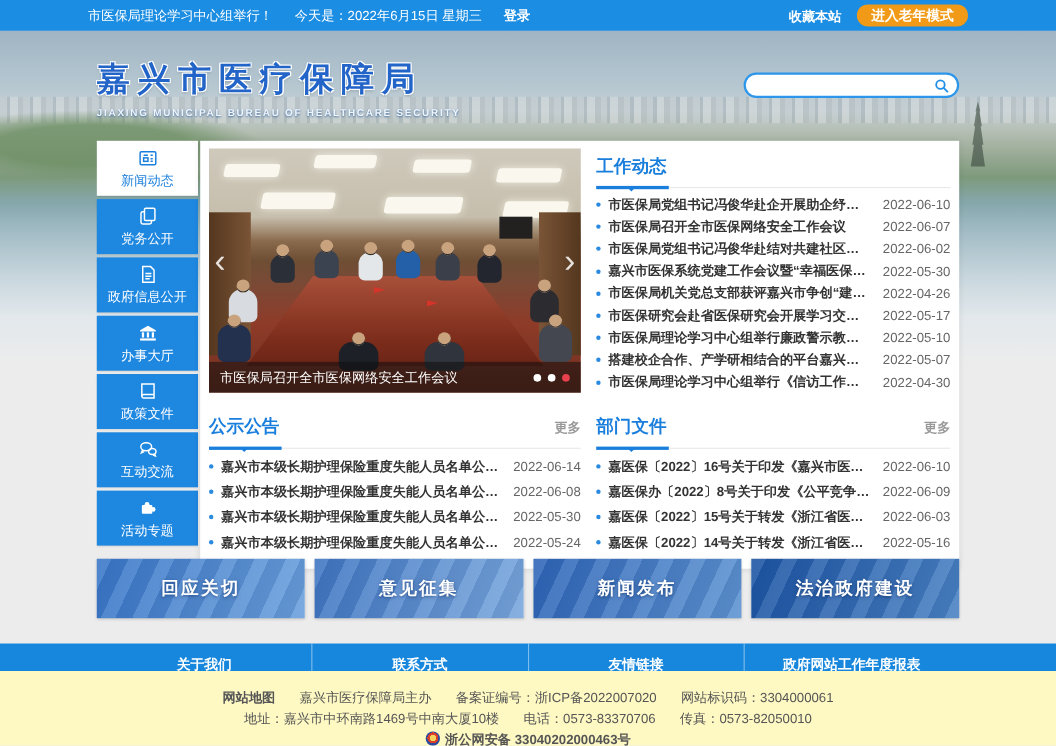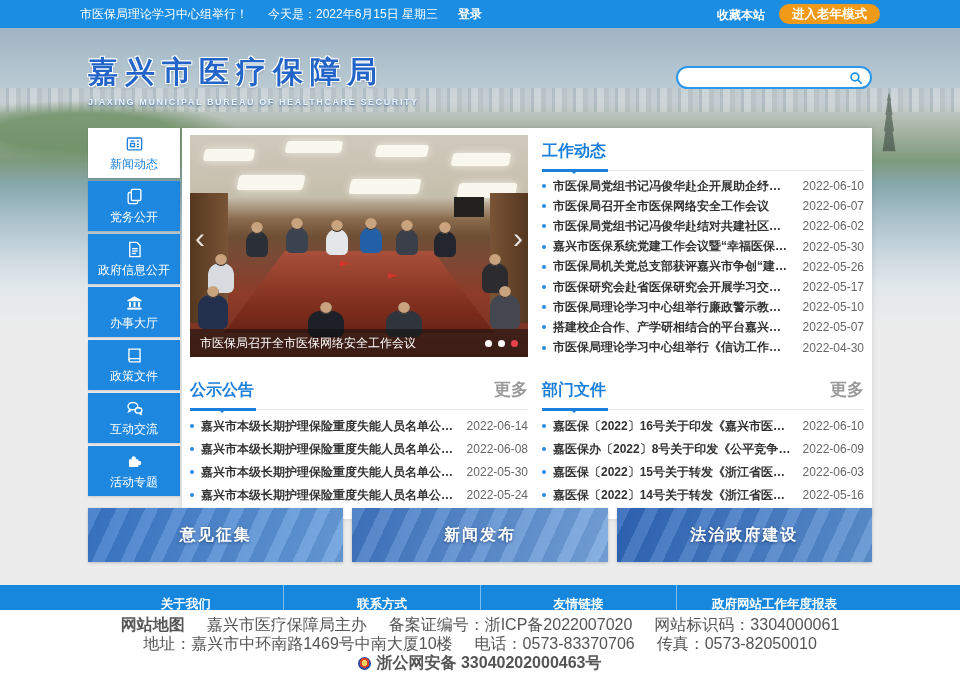--- a/index.html
+++ b/index.html
@@ -54,21 +54,21 @@
 
   .main-card { width:690px; background:#fff; box-shadow:0 0 6px rgba(0,0,0,.1); padding:7px 8px 12px; }
   .grid { display:grid; grid-template-columns:338px 322px; column-gap:14px; row-gap:14px; }
 
   
   .panel-head { position:relative; display:flex; align-items:baseline; justify-content:space-between;
     border-bottom:1px solid #e8e8e8; padding:6px 0 8px; margin-bottom:5px; }
   .panel-title { font-size:16px; font-weight:bold; color:#1a7fdc; }
   .panel-head::after { content:""; position:absolute; left:0; bottom:-2px; width:66px; height:3px; background:#1a7fdc; }
   .panel-head::before { content:""; position:absolute; left:28px; bottom:-8px; border:4px solid transparent; border-top-color:#1a7fdc; }
-  .more { font-size:17px; color:#999; }
+  .more { font-size:12px; color:#999; }
   ul.rows { list-style:none; }
   .row { display:flex; align-items:center; height:23px; font-size:12px; }
   .rows-tight .row { height:20.2px; }
   .dot { width:4px; height:4px; border-radius:50%; background:#2a8ae0; margin-right:7px; flex:none; }
   .row .t { flex:1; color:#333; white-space:nowrap; overflow:hidden; text-overflow:ellipsis; }
   .row .d { flex:none; margin-left:10px; color:#666; }
 
   
   .photo { position:relative; width:338px; height:222px; overflow:hidden; cursor:pointer;
     background:linear-gradient(180deg,#cfc9bc 0%,#c6beac 28%,#8a6a4c 38%,#6e4e34 46%,#7a4a36 55%,#8e3b28 72%,#6f2f20 100%); }
@@ -116,22 +116,22 @@
   .banner:nth-child(4){background:linear-gradient(105deg,#1d55a4,#4a82c4)}
   .banner:nth-child(5){background:linear-gradient(105deg,#3a74c6,#78a6dc)}
 
   
   .fnav { position:absolute; top:585px; left:0; width:960px; height:25px; background:#1687dc; z-index:5; }
   .fnav-inner { width:784px; height:38px; margin:0 auto; display:flex; }
   .fnav-inner a { flex:1; display:flex; align-items:center; justify-content:center; color:#fff; font-size:12.5px;
     border-left:1px solid rgba(255,255,255,.45); }
   .fnav-inner a:first-child { border-left:none; }
 
-  .finfo { position:absolute; top:610px; left:0; width:960px; height:68px; background:#ffffff; z-index:5;
-    color:#555; font-size:16px; text-align:center; padding-top:5px; line-height:19px; }
+  .finfo { position:absolute; top:610px; left:0; width:960px; height:68px; background:#fef9c3; z-index:5;
+    color:#555; font-size:12px; text-align:center; padding-top:15px; line-height:19px; }
   .finfo .seg { margin:0 11px; }
   .finfo a.seg { color:#555; }
   .badge { display:inline-block; vertical-align:-2px; width:13px; height:13px; border-radius:50%; margin-right:5px;
     background:radial-gradient(circle at 50% 45%,#f6d35c 0 3px,#d8402c 3px 5px,#2b4a9b 5px 7px); }
 </style>
 </head>
 <body>
 
 <div class="topbar">
   <div class="topbar-inner">
@@ -313,21 +313,21 @@
 
   <li class="row">
     <span class="dot"></span>
     <a class="t">嘉兴市医保系统党建工作会议暨“幸福医保”党建联...</a>
     <span class="d">2022-05-30</span>
   </li>
 
   <li class="row">
     <span class="dot"></span>
     <a class="t">市医保局机关党总支部获评嘉兴市争创“建设清廉机...</a>
-    <span class="d">2022-05-26</span>
+    <span class="d">2022-04-26</span>
   </li>
 
   <li class="row">
     <span class="dot"></span>
     <a class="t">市医保研究会赴省医保研究会开展学习交流活动</a>
     <span class="d">2022-05-17</span>
   </li>
 
   <li class="row">
     <span class="dot"></span>
@@ -411,20 +411,23 @@
     <span class="d">2022-05-16</span>
   </li>
 </ul>
       </section>
 
     </div>
   </div>
 </div>
 
 <div class="banners" id="banners">
+    <a class="banner">
+      <span>回应关切</span>
+    </a>
     <a class="banner">
       <span>意见征集</span>
     </a>
     <a class="banner">
       <span>新闻发布</span>
     </a>
     <a class="banner">
       <span>法治政府建设</span>
     </a>
   </div>

